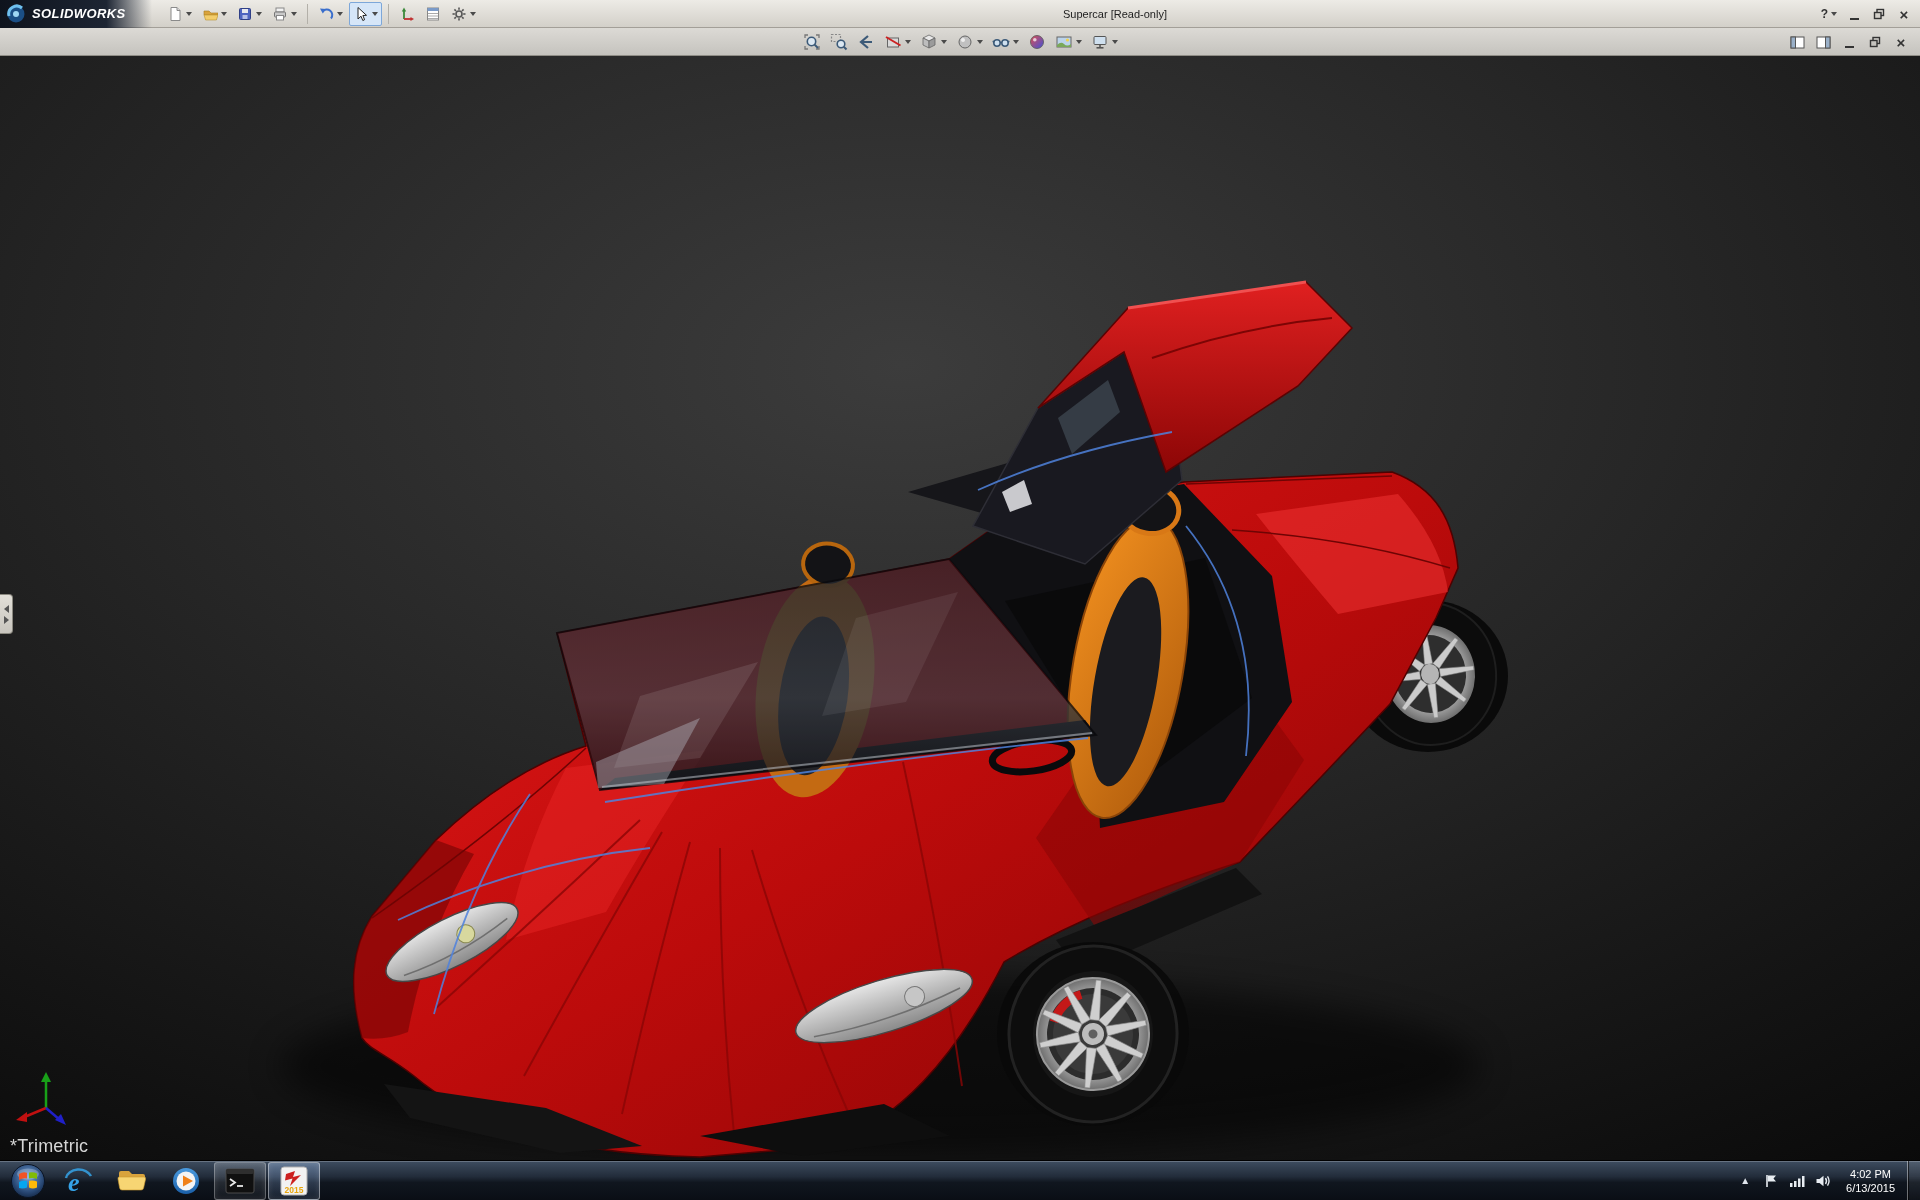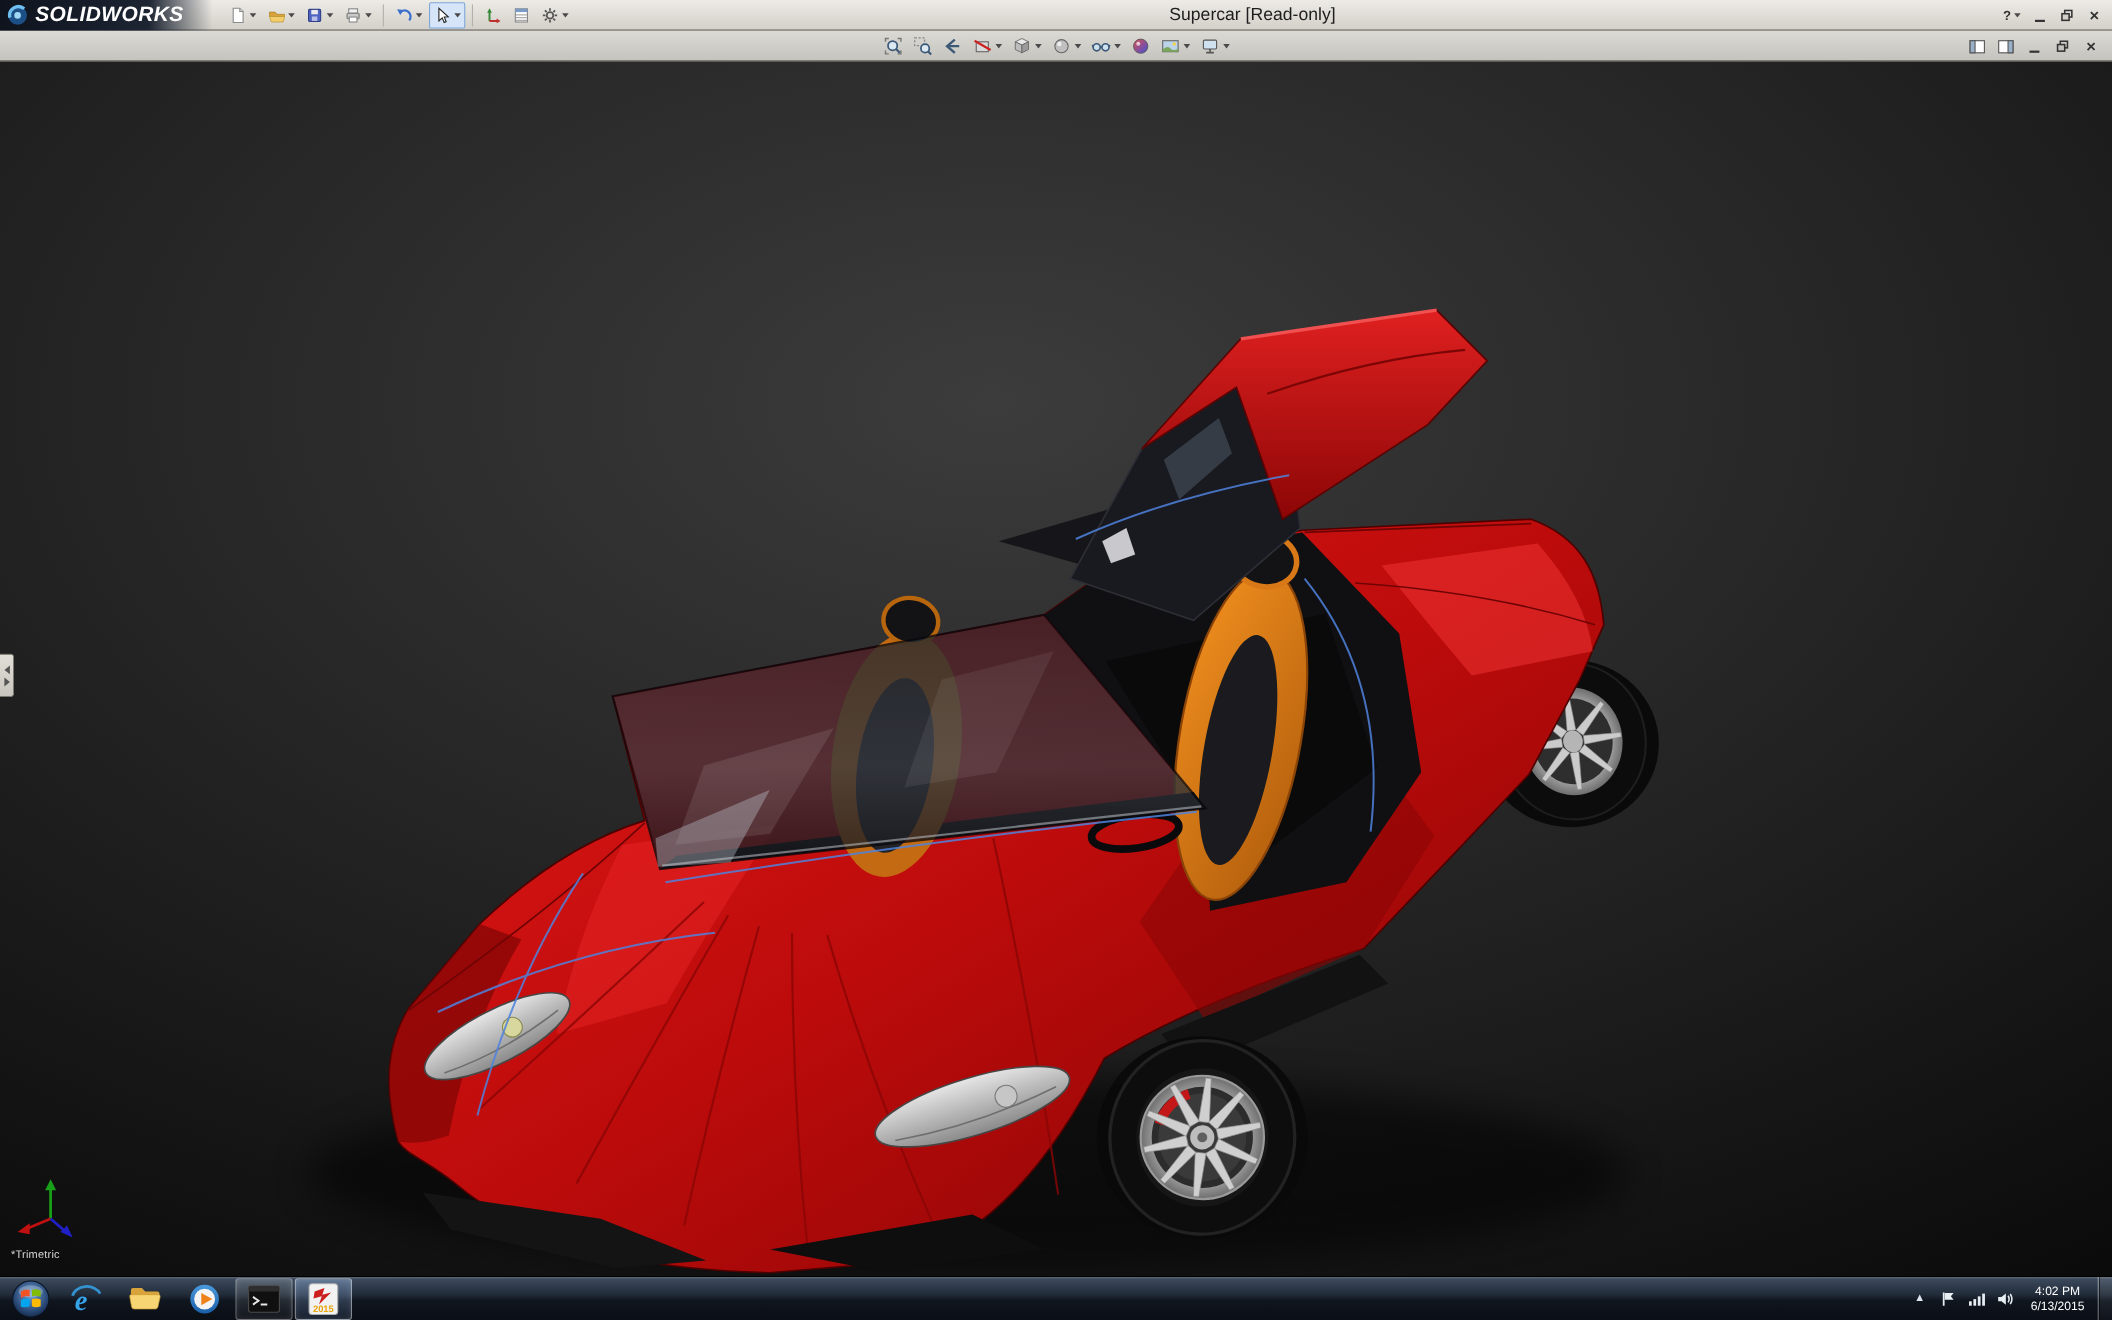--- a/index.html
+++ b/index.html
@@ -6,51 +6,51 @@
   html,body{width:1920px;height:1200px;overflow:hidden;background:#000;
     font-family:"Liberation Sans",sans-serif;}
   .screen{position:relative;width:1920px;height:1200px;background:#111;}
 
   
   .titlebar{position:absolute;top:0;left:0;right:0;height:28px;
     background:linear-gradient(#edebe6,#d3d0c9);border-bottom:1px solid #a39f98;
     display:flex;align-items:center;z-index:30;}
   .brand{height:28px;display:flex;align-items:center;gap:6px;padding:0 26px 0 6px;
     background:linear-gradient(90deg,#0e131d 0%,#1d2533 70%,rgba(29,37,51,0) 100%);}
-  .brand-word{color:#fff;font-weight:bold;font-style:italic;font-size:19px;letter-spacing:.4px;}
+  .brand-word{color:#fff;font-weight:bold;font-style:italic;font-size:13px;letter-spacing:.4px;}
   .tb-group{display:flex;align-items:center;margin-left:10px;}
   .tb-btn{display:flex;align-items:center;height:24px;padding:0 3px;margin:0 1px;
     border:1px solid transparent;background:none;cursor:default;}
   .tb-btn.active{background:#d6e6f8;border-color:#7da7d9;border-radius:2px;}
   .caret{width:0;height:0;border-left:3.5px solid transparent;border-right:3.5px solid transparent;
     border-top:4px solid #4a4a4a;margin-left:3px;display:inline-block;}
   .tb-sep{width:1px;height:20px;background:#b3b0a9;margin:0 5px;}
   .win-title{position:absolute;left:1063px;top:0;height:28px;line-height:28px;
-    font-size:16px;color:#1d1d1d;white-space:nowrap;}
+    font-size:11px;color:#1d1d1d;white-space:nowrap;}
   .win-ctrls{position:absolute;right:5px;top:0;height:28px;display:flex;align-items:center;gap:3px;}
   .wc-btn{width:22px;height:19px;display:flex;align-items:center;justify-content:center;
     background:none;border:none;color:#333;cursor:default;}
   .wc-min{display:inline-block;width:9px;height:2px;background:#333;margin-top:9px;}
   .wc-close{font-size:15px;font-weight:bold;line-height:1;color:#333;}
   .wc-help{font-size:12px;font-weight:bold;color:#333;}
 
   
   .viewbar{position:absolute;top:28px;left:0;right:0;height:28px;
     background:linear-gradient(#dcdad5,#c5c3be);border-bottom:1px solid #8f8d86;
     display:flex;align-items:center;z-index:30;}
   .hud{margin:0 auto;display:flex;align-items:center;gap:1px;}
   .hud-btn{display:flex;align-items:center;height:24px;padding:0 3px;border:1px solid transparent;
     background:none;cursor:default;}
   .doc-ctrls{position:absolute;right:8px;top:0;height:28px;display:flex;align-items:center;gap:4px;}
 
   
   .viewport{position:absolute;top:56px;left:0;width:1920px;height:1104px;z-index:10;}
   .viewport svg.scene{display:block;width:1920px;height:1104px;}
   .triad{position:absolute;left:14px;top:1012px;width:64px;height:64px;}
-  .view-label{position:absolute;left:10px;top:1080px;font-size:10px;color:#d6d6d6;
+  .view-label{position:absolute;left:10px;top:1080px;font-size:18px;color:#d6d6d6;
     letter-spacing:.2px;}
   .panel-tab{position:absolute;left:0;top:538px;width:13px;height:40px;
     background:linear-gradient(#e2dfd8,#c8c5be);border:1px solid #8a887f;border-left:none;
     border-radius:0 4px 4px 0;display:flex;flex-direction:column;align-items:center;
     justify-content:center;gap:3px;cursor:pointer;}
   .tri-l{width:0;height:0;border-top:4px solid transparent;border-bottom:4px solid transparent;
     border-right:5px solid #555;}
   .tri-r{width:0;height:0;border-top:4px solid transparent;border-bottom:4px solid transparent;
     border-left:5px solid #555;}
 

